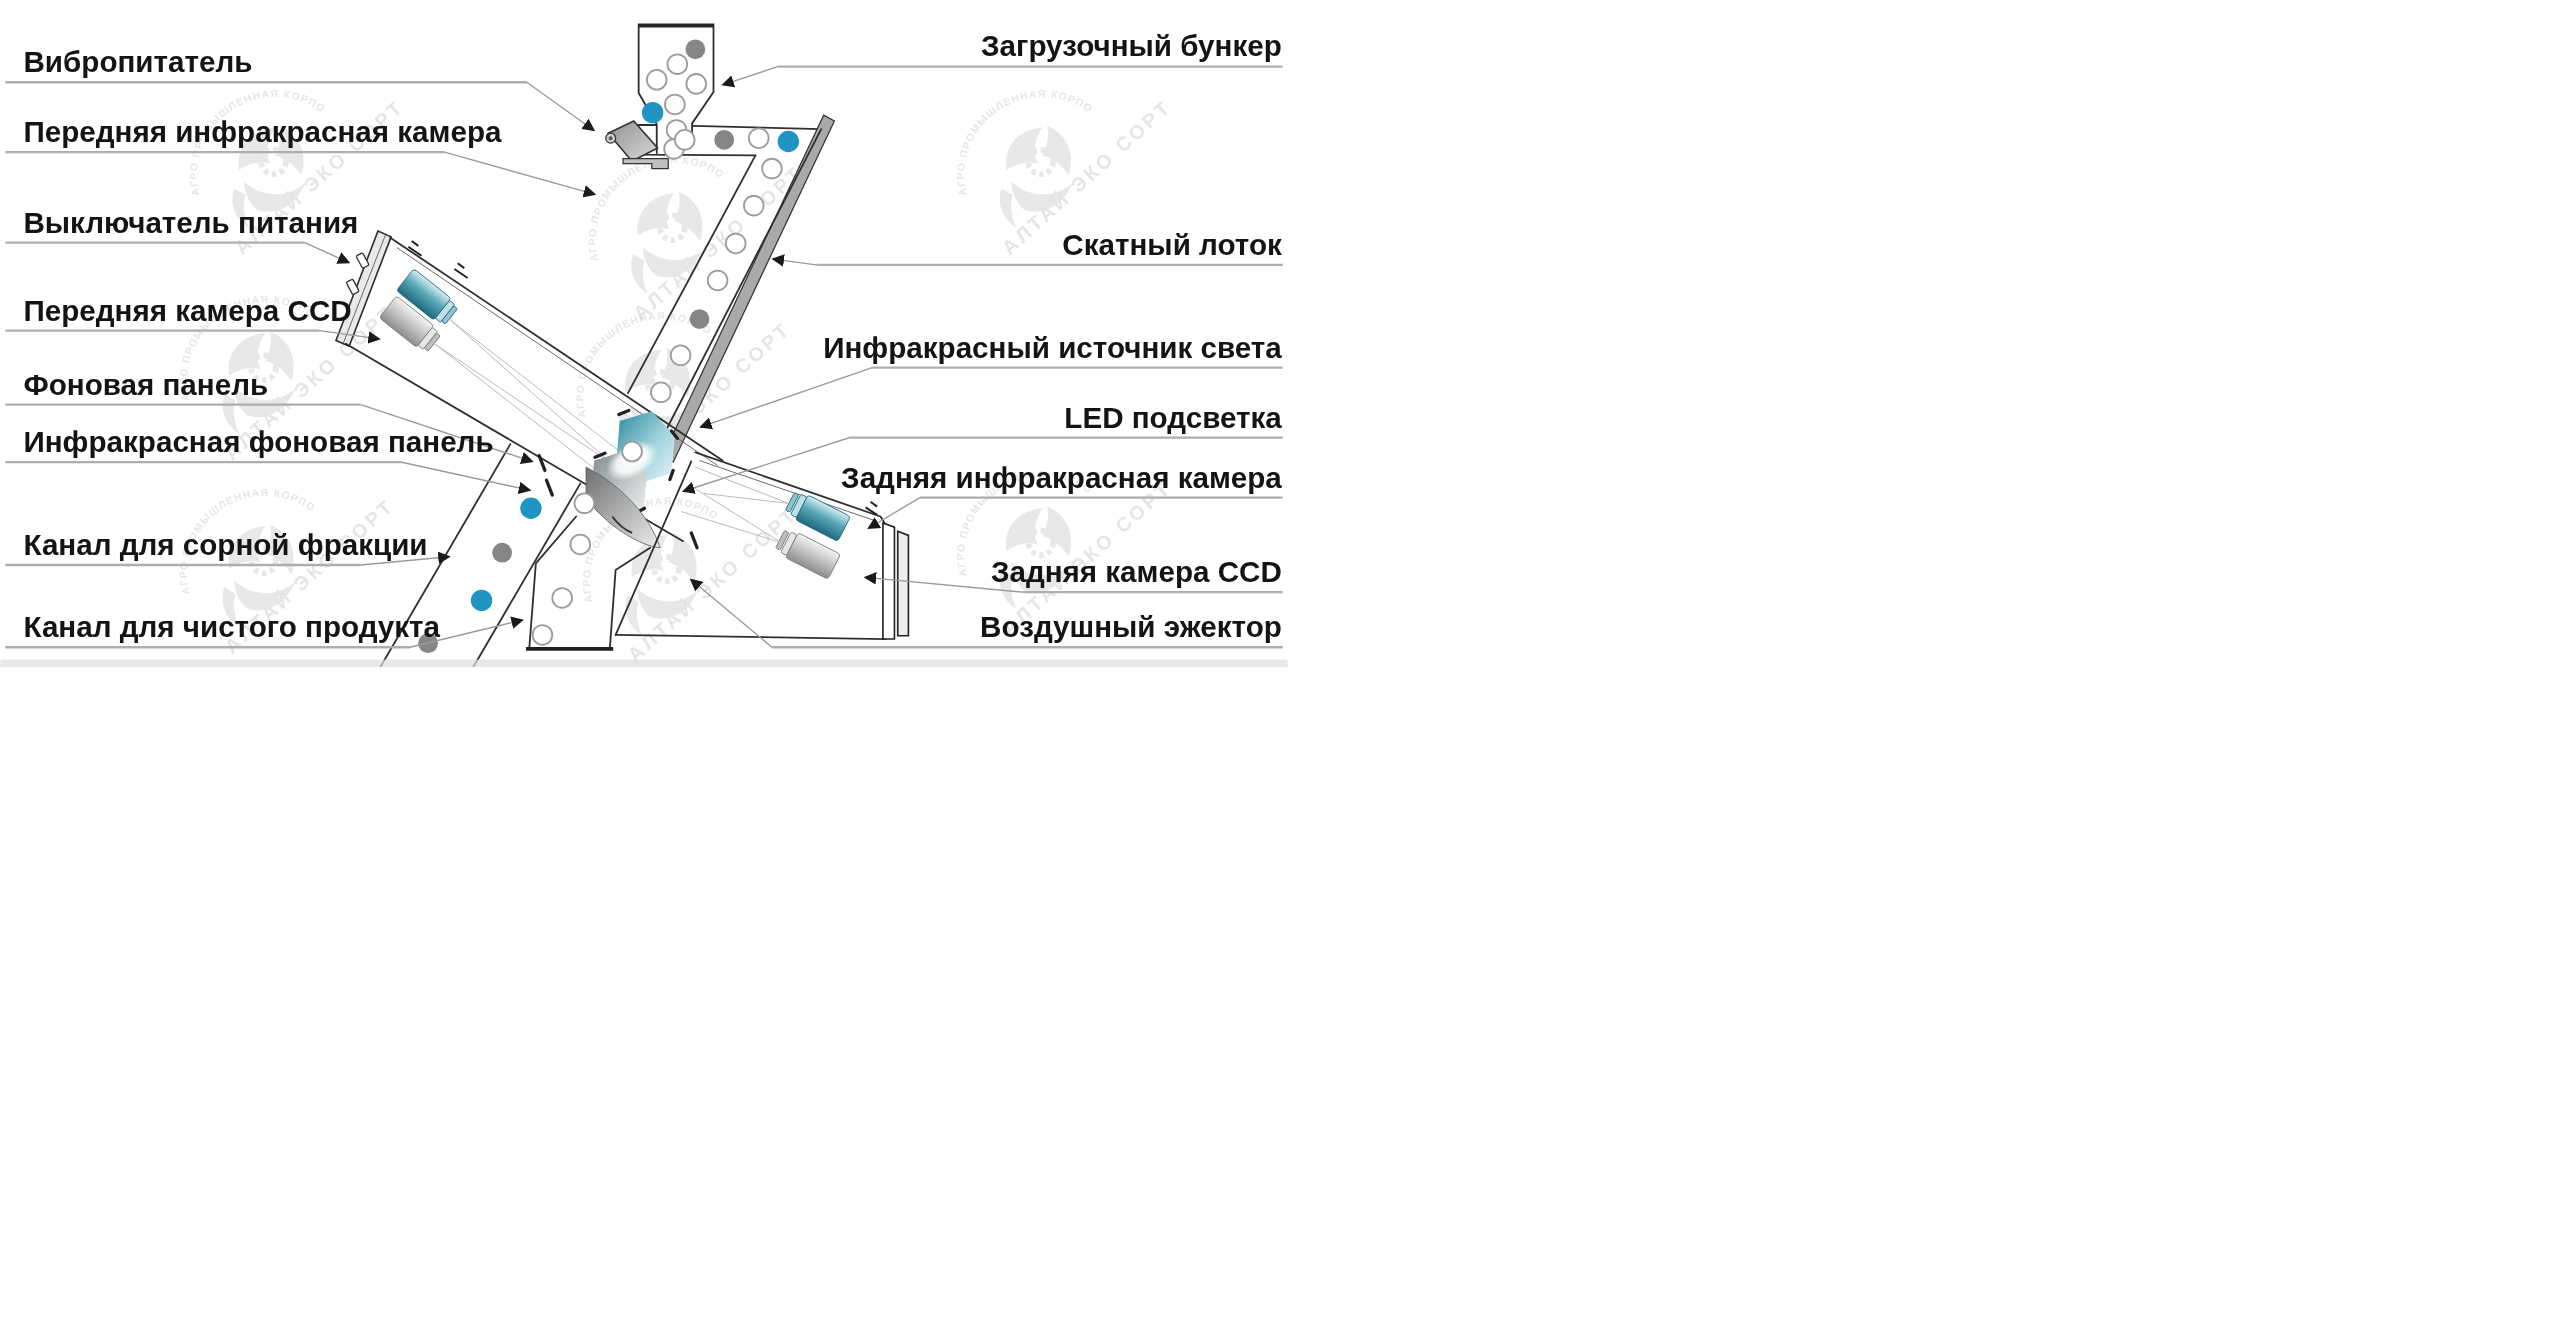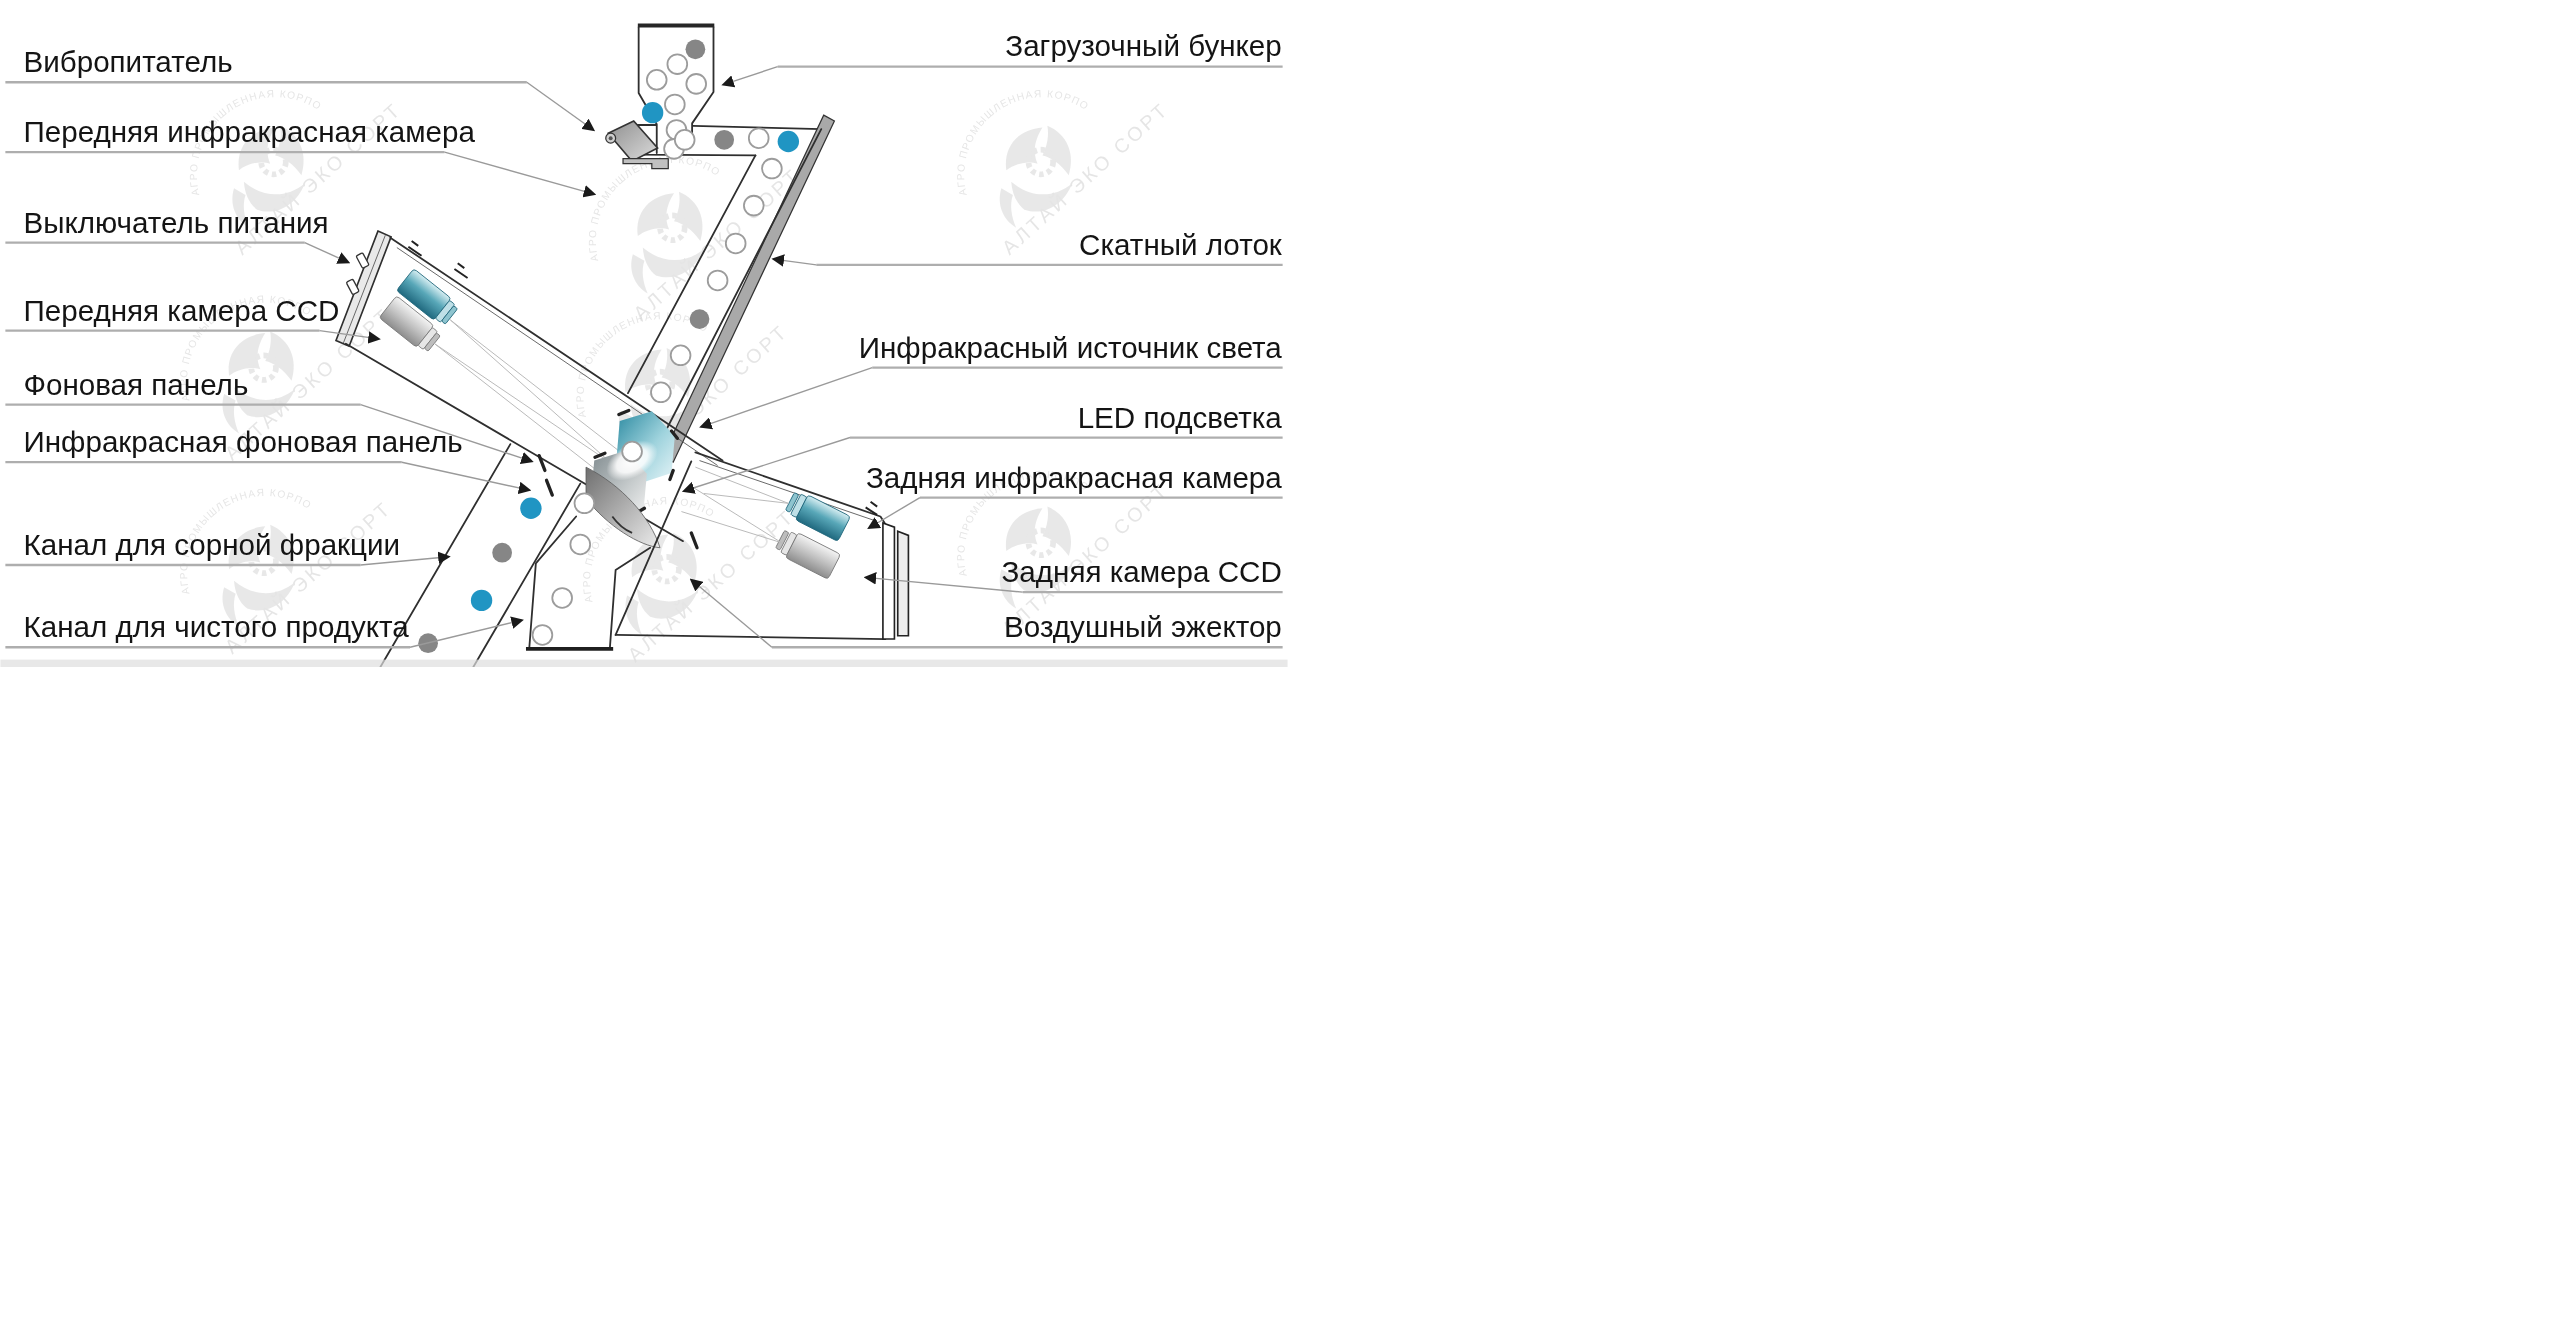--- a/index.html
+++ b/index.html
@@ -1,17 +1,17 @@
 <!DOCTYPE html>
 <html style="font-size:13px"><head>
 <meta charset="utf-8">
 <style>
   html,body{margin:0;padding:0;background:#ffffff;}
   .stage{position:relative;width:1288px;height:722px;overflow:hidden;background:#fff;
-         font-family:"Liberation Sans", sans-serif;}
+         font-family:"Liberation Sans", sans-serif;font-weight:bold;}
   svg{display:block;}
   text.lbl{fill:#141414;font-size:36px;}
   text.lbl-r{fill:#141414;font-size:36px;text-anchor:end;}
   .underline{stroke:#aeaeae;stroke-width:2.8;fill:none;}
   .leader{stroke:#9a9a9a;stroke-width:1.7;fill:none;}
   .mline{stroke:#2f2f2f;stroke-width:2.2;fill:none;stroke-linecap:round;stroke-linejoin:round;}
   .tline{stroke:#5a5a5a;stroke-width:1.1;fill:none;}
   .sight{stroke:#b9b9b9;stroke-width:1.2;fill:none;}
   .wm{opacity:.5;}
   .wm-icon{fill:#d2d2d2;}

